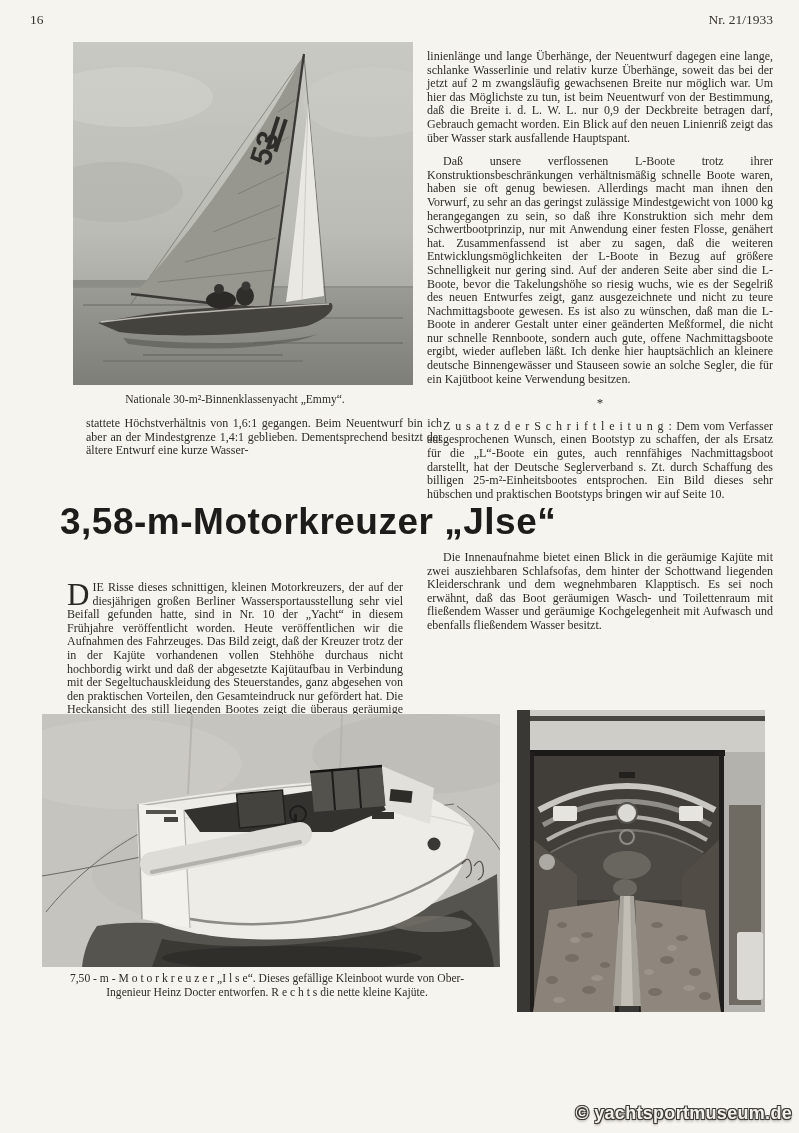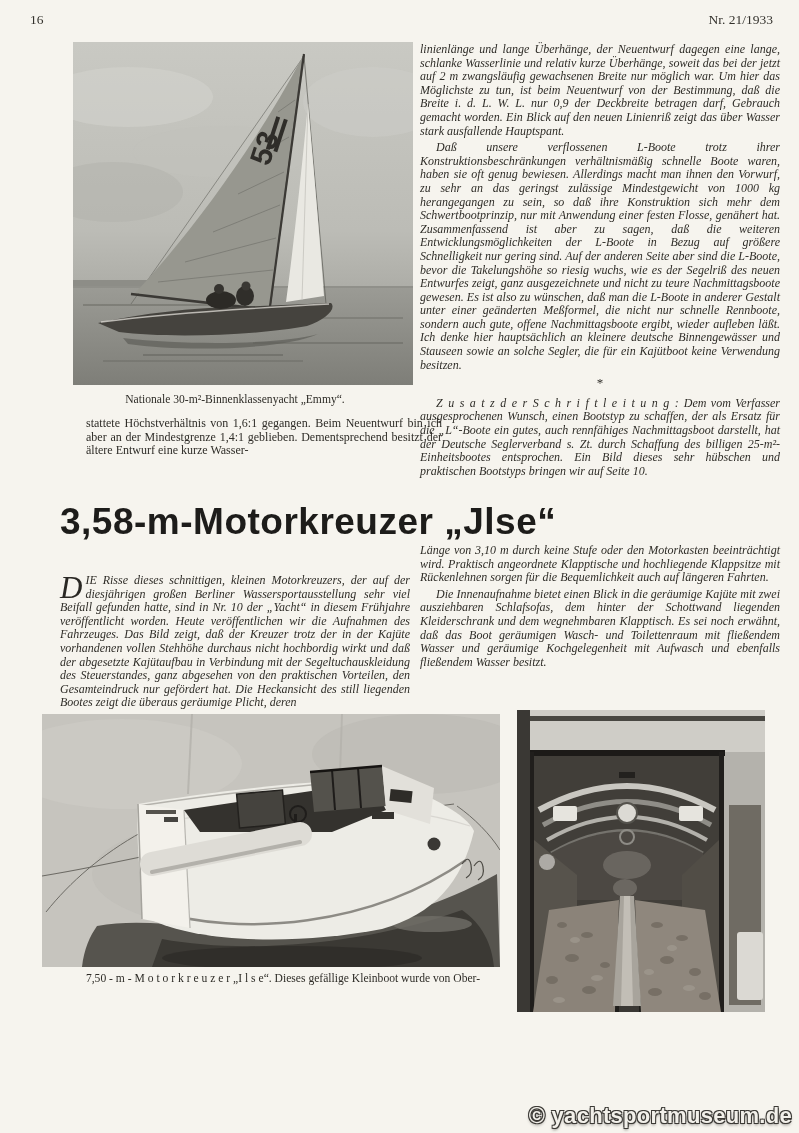--- a/index.html
+++ b/index.html
@@ -12,21 +12,21 @@
     overflow:hidden;
   }
   .abs { position:absolute; }
   .pagehead { font-size:13.5px; color:#33312c; }
   .bodytext {
     font-size:12px;
     line-height:13.6px;
     text-align:justify;
     color:#2e2c27;
   }
-  .bodytext p { margin:3px;font-style:italic; }
+  .bodytext p { margin:10px; }
   .indent { text-indent:16px; }
   .caption {
     font-size:11.6px;
     line-height:14px;
     text-align:center;
     color:#2e2c27;
   }
   .divider-star { text-align:center; font-size:13px; margin:4px 0 7px 0; }
   .signature-line { text-align:right; margin-top:-13.6px; padding-right:2px; }
   .spaced { letter-spacing:0.5px; }
@@ -43,21 +43,21 @@
     font-size:31px;
     line-height:25px;
     padding:1px 3px 0 0;
     color:#2a2824;
   }
   .figure { overflow:hidden; background:#b9b7b1; }
   .figure svg { display:block; }
   .watermark {
     font-family:"Liberation Sans", sans-serif;
     font-weight:bold;
-    font-size:22px;
+    font-size:18px;
     color:#f2f0ea;
     text-shadow:-1px -1px 0 #3c3a36, 1px -1px 0 #3c3a36, -1px 1px 0 #3c3a36, 1px 1px 0 #3c3a36, 0 2px 3px rgba(40,38,34,.55);
     letter-spacing:0.3px;
   }
 </style>
 </head>
 <body>
 
 <div class="abs pagehead" style="left:30px; top:12px;">16</div>
 <div class="abs pagehead" style="right:26px; top:12px;">Nr. 21/1933</div>
@@ -137,21 +137,20 @@
   <div class="divider-star">*</div>
   <p class="indent"><span class="spaced">Z u s a t z  d e r  S c h r i f t l e i t u n g :</span><span> Dem vom Verfasser ausgesprochenen Wunsch, einen Bootstyp zu schaffen, der als Ersatz für die „L“-Boote ein gutes, auch rennfähiges Nachmittagsboot darstellt, hat der Deutsche Seglerverband s. Zt. durch Schaffung des billigen 25-m²-Einheitsbootes entsprochen. Ein Bild dieses sehr hübschen und praktischen Bootstyps bringen wir auf Seite 10.</span></p>
 </div>
 
 <div class="abs headline" style="left:60px; top:501px;">3,58-m-Motorkreuzer „Jlse“</div>
 
 <div class="abs bodytext" style="left:57px; top:571px; width:356px;">
   <p><span class="dropcap">D</span><span>IE Risse dieses schnittigen, kleinen Motorkreuzers, der auf der diesjährigen großen Berliner Wassersportausstellung sehr viel Beifall gefunden hatte, sind in Nr. 10 der „Yacht“ in diesem Frühjahre veröffentlicht worden. Heute veröffentlichen wir die Aufnahmen des Fahrzeuges. Das Bild zeigt, daß der Kreuzer trotz der in der Kajüte vorhandenen vollen Stehhöhe durchaus nicht hochbordig wirkt und daß der abgesetzte Kajütaufbau in Verbindung mit der Segeltuchauskleidung des Steuerstandes, ganz abgesehen von den praktischen Vorteilen, den Gesamteindruck nur gefördert hat. Die Heckansicht des still liegenden Bootes zeigt die überaus geräumige Plicht, deren</span></p>
 </div>
 <div class="abs bodytext" style="left:417px; top:541px; width:366px;">
-  <p>Länge von 3,10 m durch keine Stufe oder den Motorkasten beeinträchtigt wird. Praktisch angeordnete Klapptische und hochliegende Klappsitze mit Rückenlehnen sorgen für die Bequemlichkeit auch auf längeren Fahrten.</p>
   <p class="indent">Die Innenaufnahme bietet einen Blick in die geräumige Kajüte mit zwei ausziehbaren Schlafsofas, dem hinter der Schottwand liegenden Kleiderschrank und dem wegnehmbaren Klapptisch. Es sei noch erwähnt, daß das Boot geräumigen Wasch- und Toilettenraum mit fließendem Wasser und geräumige Kochgelegenheit mit Aufwasch und ebenfalls fließendem Wasser besitzt.</p>
 </div>
 
 <div class="abs figure" style="left:42px; top:714px; width:458px; height:253px;">
   <svg width="458" height="253" viewBox="0 0 458 253">
     <rect width="458" height="253" fill="#c6c4be"></rect>
     <ellipse cx="80" cy="50" rx="120" ry="45" fill="#d0cec8" opacity="0.5"></ellipse>
     <ellipse cx="380" cy="40" rx="110" ry="40" fill="#bab8b2" opacity="0.5"></ellipse>
     <ellipse cx="230" cy="160" rx="180" ry="60" fill="#bdbbb5" opacity="0.5"></ellipse>
     <line x1="150" y1="0" x2="146" y2="80" stroke="#b0aea8" stroke-width="2" opacity="0.7"></line>
@@ -263,17 +262,18 @@
 
     <path d="M98,302 L102,210 L108,210 L106,302 Z" fill="#1f1e1b"></path>
     <path d="M112,210 L118,210 L124,302 L114,302 Z" fill="#1f1e1b"></path>
 
     <path d="M103,186 L117,186 L124,296 L96,296 Z" fill="#a8a49c"></path>
     <path d="M107,186 L113,186 L116,296 L104,296 Z" fill="#c2beb6"></path>
     <rect x="102" y="296" width="20" height="6" fill="#3a3834"></rect>
   </svg>
 </div>
 
-<div class="abs" style="left:52px; top:972px; width:462px;">
+<div class="abs" style="left:36px; top:972px; width:462px;">
   <div class="caption">7,50 - m - M o t o r k r e u z e r „I l s e“.  Dieses gefällige Kleinboot wurde von Ober-</div>
+  <div class="caption">Ingenieur Heinz Docter entworfen.  R e c h t s  die nette kleine Kajüte.</div>
 </div>
 
 <div class="abs watermark" style="right:7px; top:1103px;">© yachtsportmuseum.de</div>
 
 </body></html>

